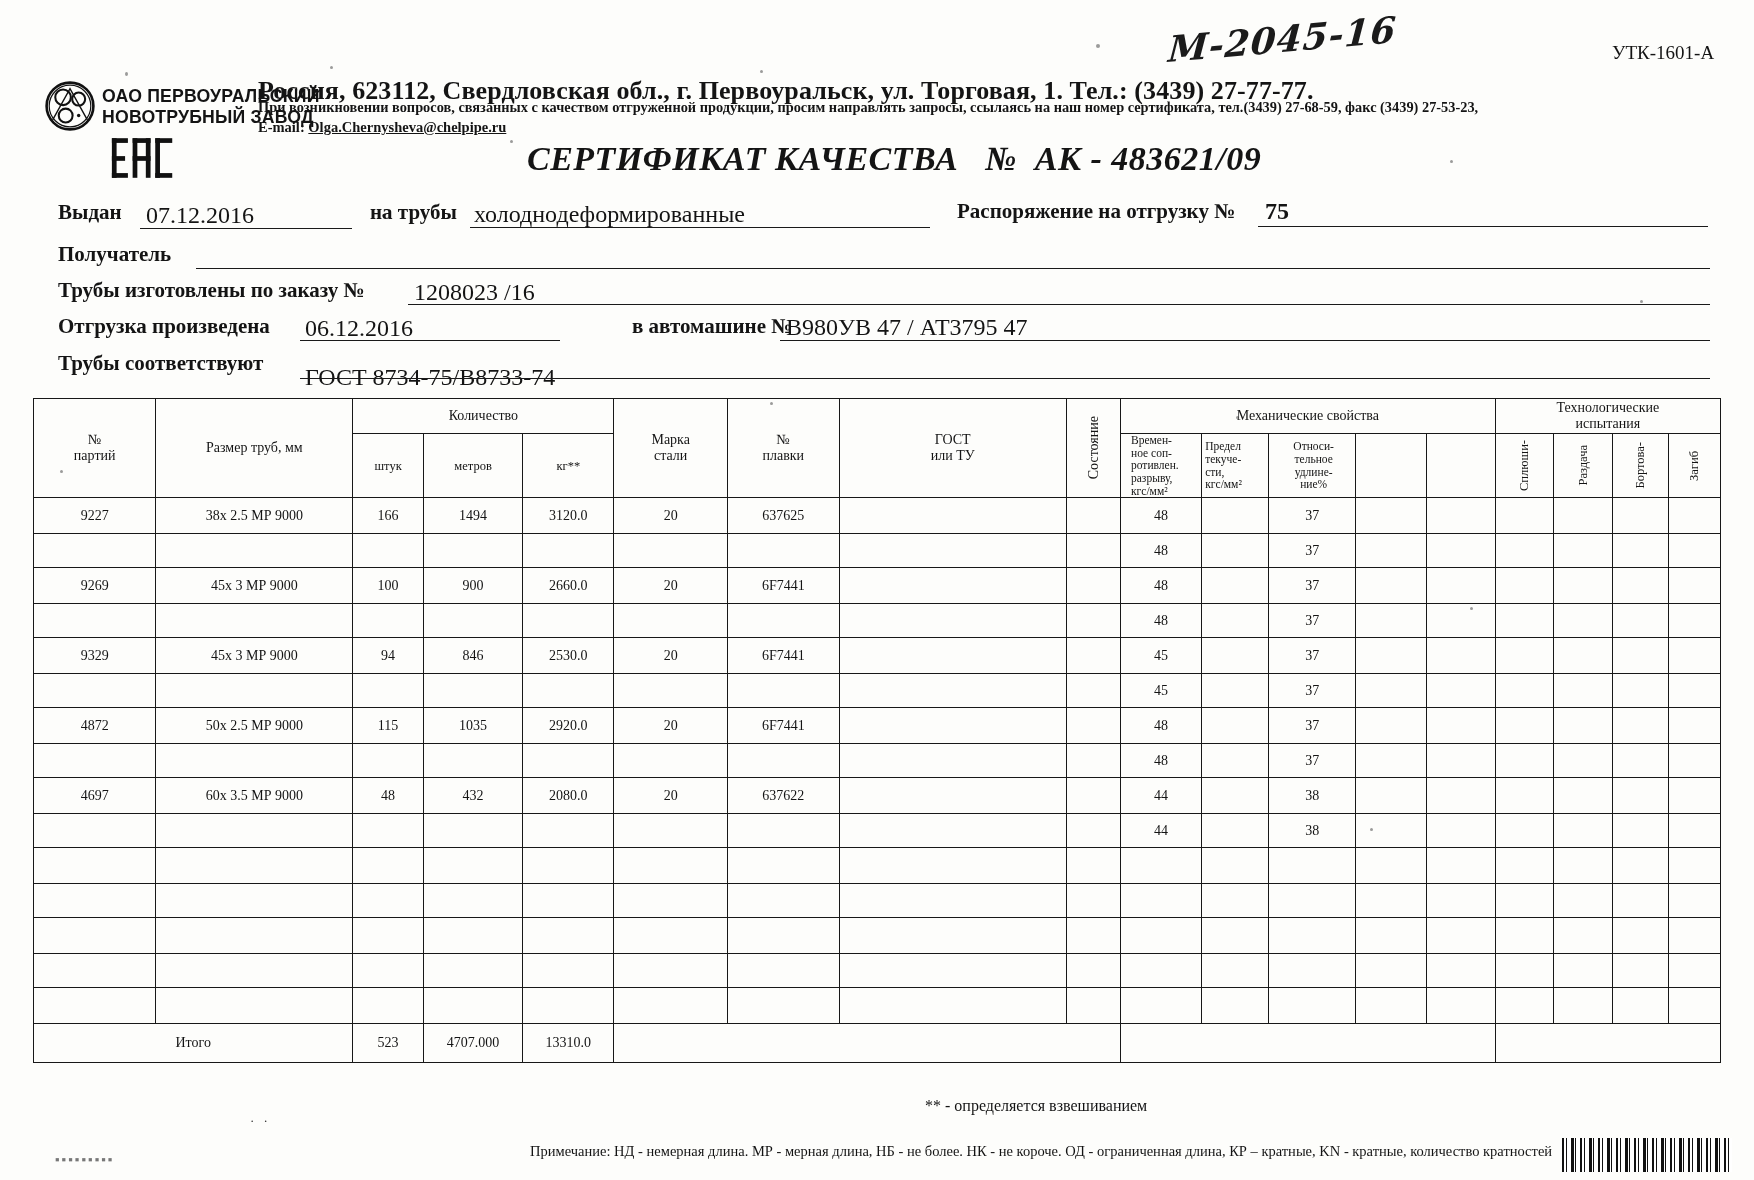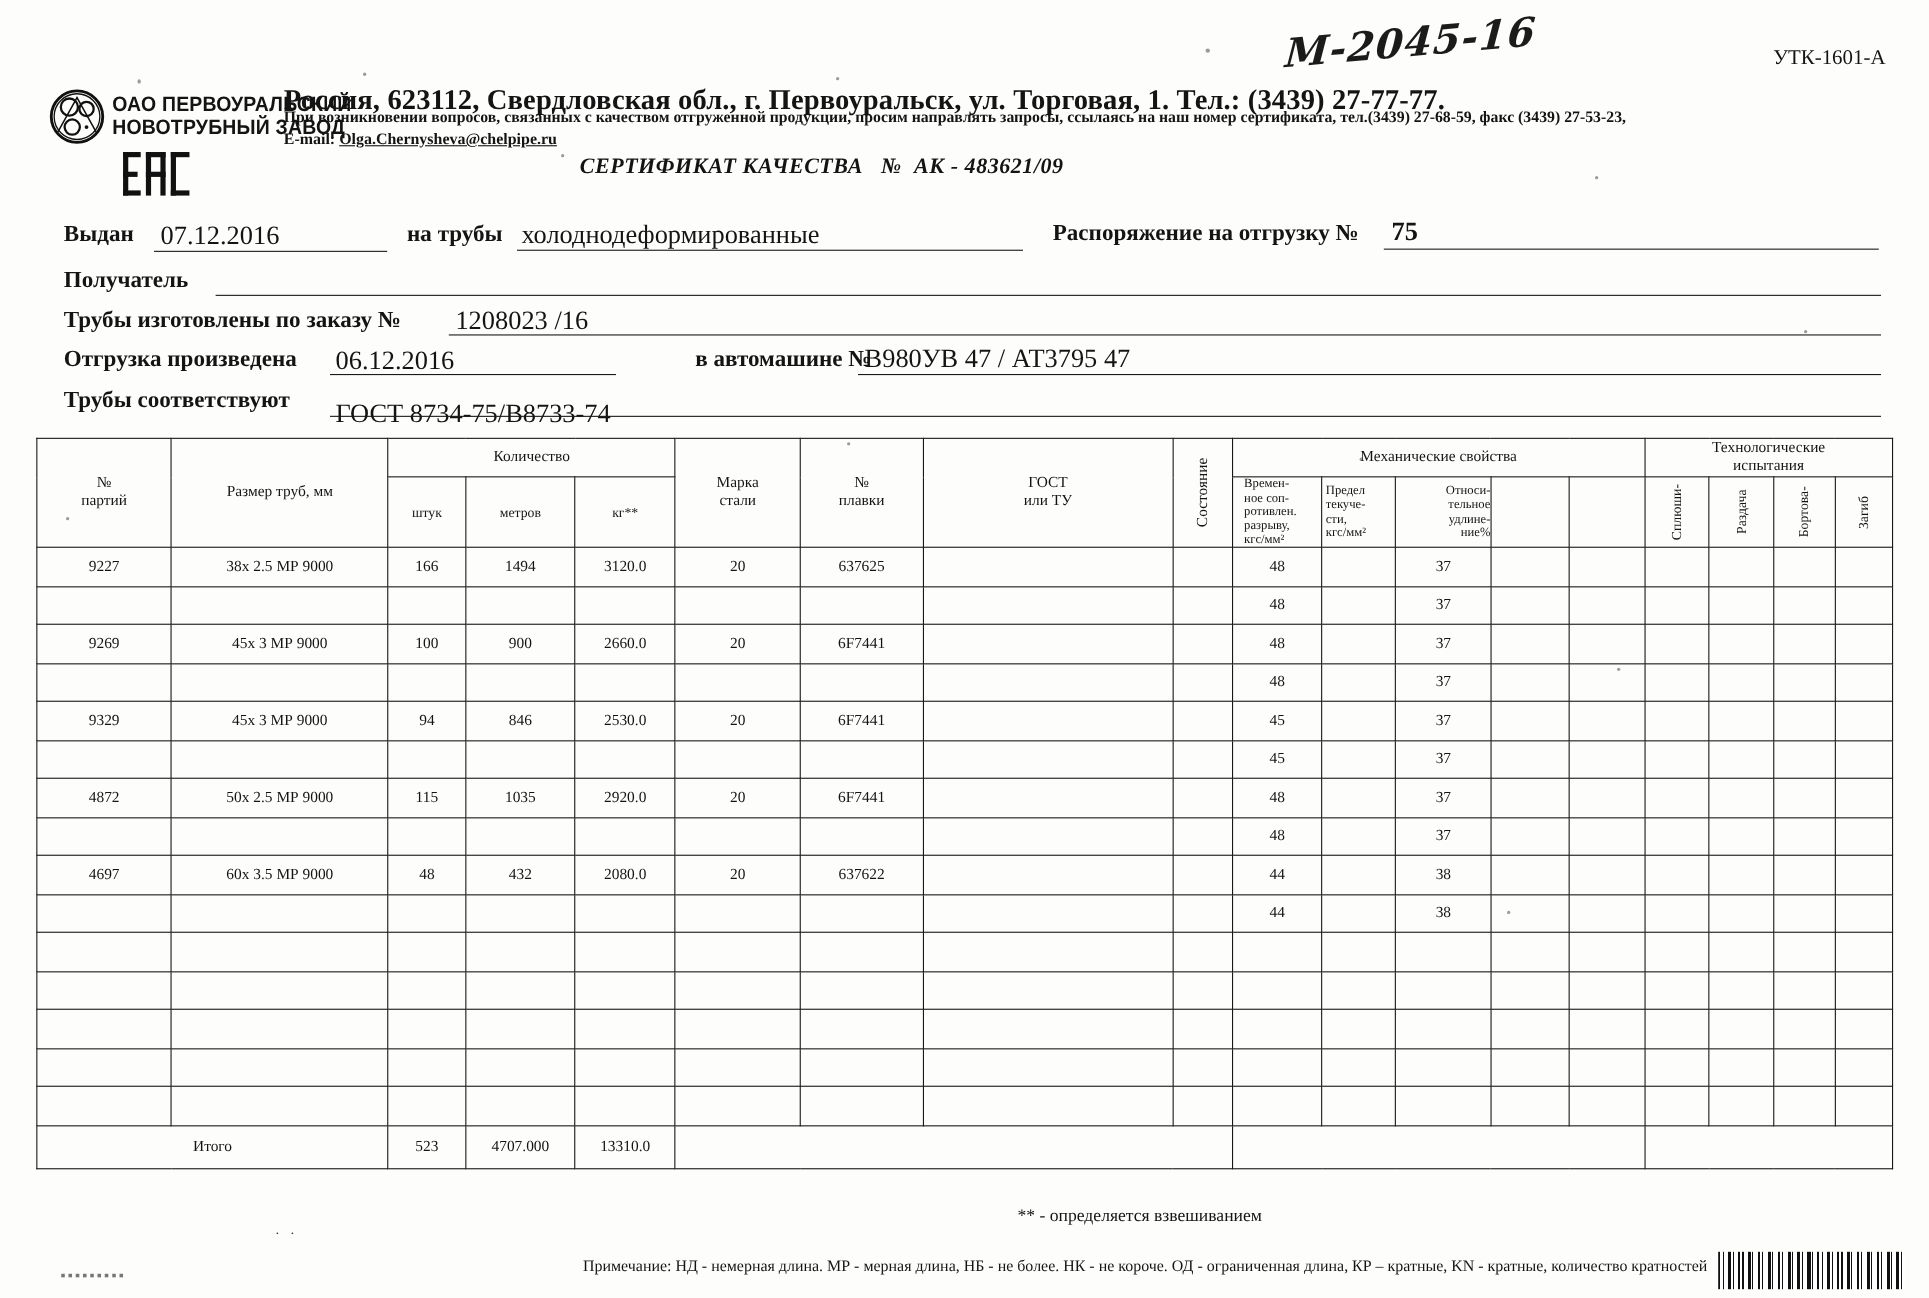--- a/index.html
+++ b/index.html
@@ -73,21 +73,21 @@
 
   .eac {
     position: absolute; left: 110px; top: 136px;
     width: 66px; height: 44px;
   }
 
   .cert-title {
     position: absolute; left: 527px; top: 140px;
     font-family: "Liberation Serif", serif;
     font-style: italic; font-weight: bold;
-    font-size: 20px; letter-spacing: .5px;
+    font-size: 34px; letter-spacing: .5px;
     white-space: nowrap;
   }
 
   
   .frow { position: absolute; white-space: nowrap; }
   .lbl { font-weight: bold; font-size: 21px; }
   .val { font-size: 24px; }
   .ul {
     position: absolute; border-bottom: 1.6px solid #1a1a1a; height: 0;
   }
@@ -316,21 +316,21 @@
         <div>ротивлен.</div>
         <div>разрыву,</div>
         <div>кгс/мм²</div>
       </td>
       <td rowspan="2" class="hcell tiny" style="text-align:left;padding-left:3px">
         <div>Предел</div>
         <div>текуче-</div>
         <div>сти,</div>
         <div>кгс/мм²</div>
       </td>
-      <td rowspan="2" class="hcell tiny" style="text-align:right;padding-left:3px">
+      <td rowspan="2" class="hcell tiny" style="text-align:center;padding-left:3px">
         <div>Относи-</div>
         <div>тельное</div>
         <div>удлине-</div>
         <div>ние%</div>
       </td>
       <td rowspan="2" class="hcell"></td>
       <td rowspan="2" class="hcell"></td>
 
       <td rowspan="2" class="hcell thickleft">
         <div class="vtext sm">Сплюши-</div>

